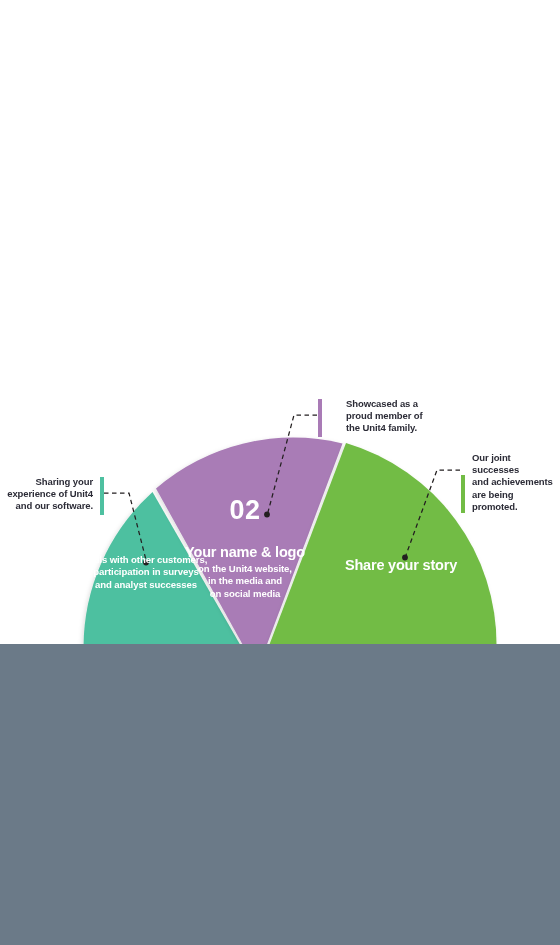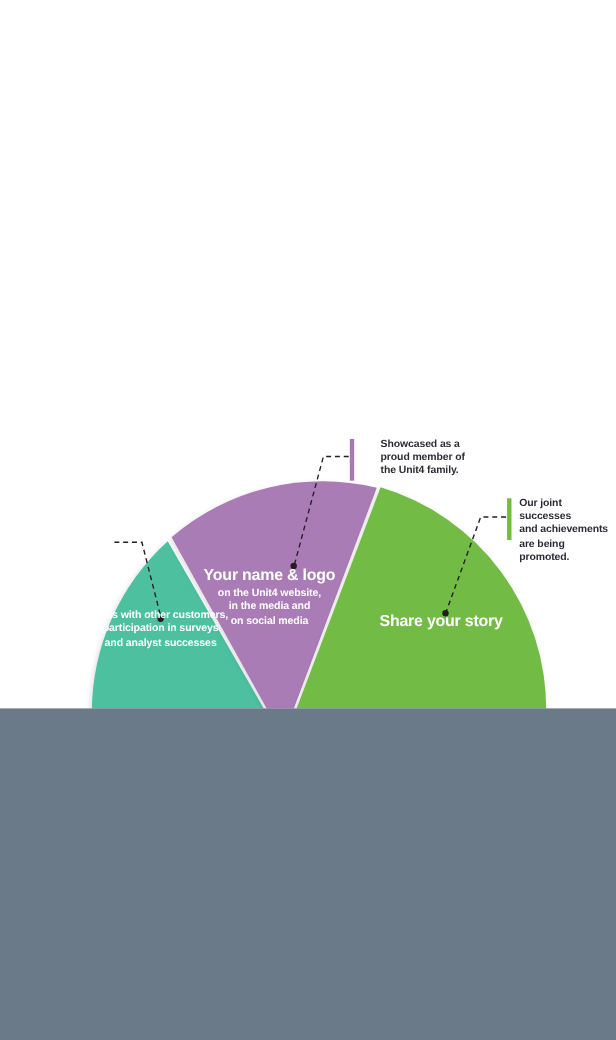--- a/index.html
+++ b/index.html
@@ -81,20 +81,21 @@
   }
   #callout-2 .bar {
     height: 38px;
     margin-top: 1px;
   }
 
   #callout-3 {
     left: 461px;
     top: 452px;
     width: 99px;
+    align-items: flex-end;
   }
   #callout-3 .ctext {
     text-align: left;
     padding-left: 7px;
   }
   #callout-3 .bar {
     height: 38px;
     margin-top: 1px;
   }
 
@@ -200,20 +201,26 @@
       <polyline fill="none" stroke="#231f20" stroke-width="1.25" stroke-dasharray="4.5,3.5" points="317,415 294,415 268,512"></polyline>
       <circle cx="267" cy="514.5" r="2.9" fill="#231f20"></circle>
     </g>
 
     <g>
       <polyline fill="none" stroke="#231f20" stroke-width="1.25" stroke-dasharray="4.5,3.5" points="460,470 437,470 406,555"></polyline>
       <circle cx="405" cy="557.5" r="2.9" fill="#231f20"></circle>
     </g>
   </svg>
 
+  <div class="callout" id="callout-1">
+    <div class="ctext">Sharing your
+experience of Unit4
+and our software.</div>
+    <div class="bar" style="background:#4ec0a0"></div>
+  </div>
 
   <div class="callout" id="callout-2">
     <div class="bar" style="background:#a97bb6"></div>
     <div class="ctext">Showcased as a
 proud member of
 the Unit4 family.</div>
   </div>
 
   <div class="callout" id="callout-3">
     <div class="bar" style="background:#72bc45"></div>
@@ -222,20 +229,21 @@
 are being promoted.</div>
   </div>
 
   <div class="seg-label" id="seg-text-1">
     <div class="seg-desc">Calls with other customers,
 participation in surveys
 and analyst successes</div>
   </div>
 
   <div class="seg-label" id="seg-text-2">
+    <div class="seg-num">02</div>
     <div class="seg-title">Your name &amp; logo</div>
     <div class="seg-desc">on the Unit4 website,
 in the media and
 on social media</div>
   </div>
 
   <div class="seg-label" id="seg-text-3">
     <div class="seg-title">Share your story</div>
   </div>
 

